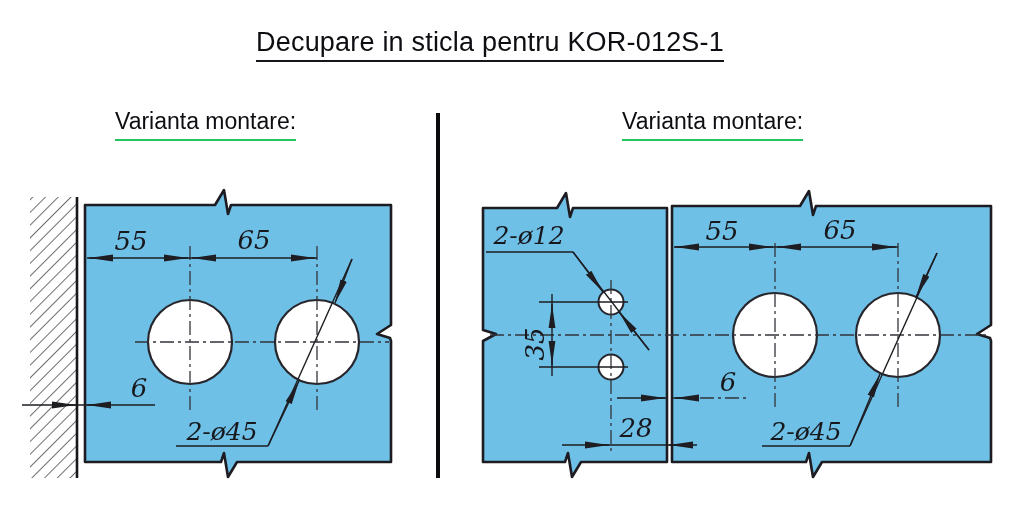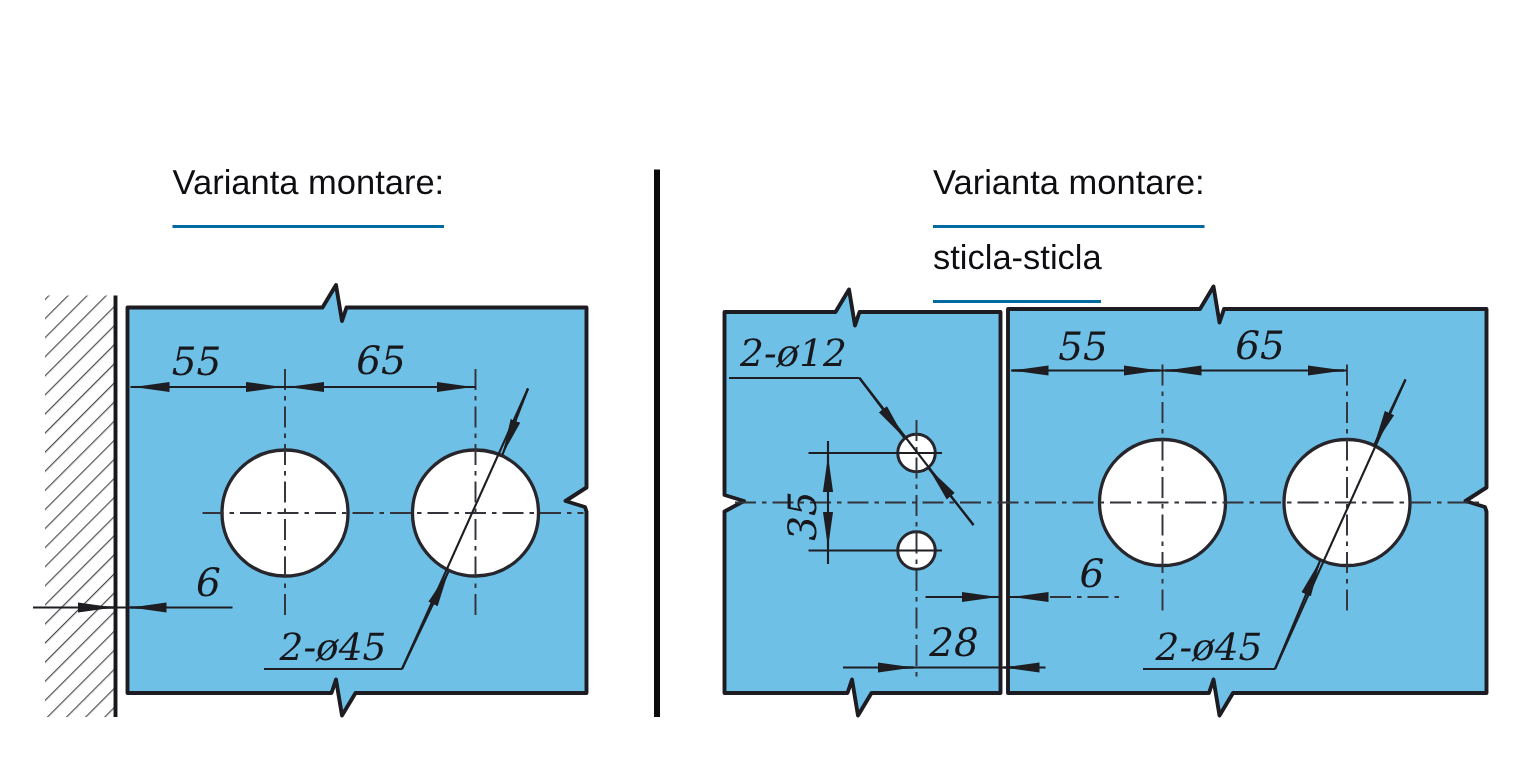--- a/index.html
+++ b/index.html
@@ -5,39 +5,41 @@
   html,body{margin:0;padding:0;background:#ffffff;}
   .stage{position:relative;width:1024px;height:519px;background:#ffffff;overflow:hidden;
          font-family:"Liberation Sans", sans-serif;color:#111;}
   .title-wrap{position:absolute;left:160px;top:27px;width:660px;text-align:center;}
   .title-wrap span{display:inline-block;font-size:27px;letter-spacing:0.2px;
          border-bottom:2px solid #15151a;padding-bottom:2px;color:#0d0d12;}
   .subtitle{position:absolute;top:108px;}
   .subtitle.left{left:115px;}
   .subtitle.right{left:622px;}
   .subtitle span{display:table;font-size:23px;line-height:26px;margin-bottom:6px;
-         border-bottom:2px solid #0369a1;padding-bottom:16px;color:#0d0d12;}
+         border-bottom:2px solid #22c55e;padding-bottom:5px;color:#0d0d12;}
   .divider{position:absolute;left:436px;top:113px;width:4px;height:365px;background:#0b0b0e;}
   svg.draw{position:absolute;left:0;top:0;width:1024px;height:519px;}
   text.dim{font-family:"DejaVu Serif", serif;font-style:italic;font-size:26px;fill:#17171c;}
   text.dim.small{font-size:25px;}
 </style>
 </head>
 <body>
 
 <div class="stage">
 
+  <div class="title-wrap">
+    <span>Decupare in sticla pentru KOR-012S-1</span>
+  </div>
 
   <div class="subtitle left">
     <span>Varianta montare:</span>
   </div>
 
   <div class="subtitle right">
     <span>Varianta montare:</span>
-    <span>sticla-sticla</span>
   </div>
 
   <div class="divider"></div>
 
   <svg class="draw" viewBox="0 0 1024 519">
     <defs>
       <marker id="arr" markerUnits="userSpaceOnUse" markerWidth="24" markerHeight="10" refX="24" refY="5" orient="auto">
         <path d="M24,5 L0,1.6 L0,8.4 Z" fill="#1d1d22"></path>
       </marker>
       <pattern id="hatch" width="9" height="9" patternUnits="userSpaceOnUse" patternTransform="rotate(45)">

